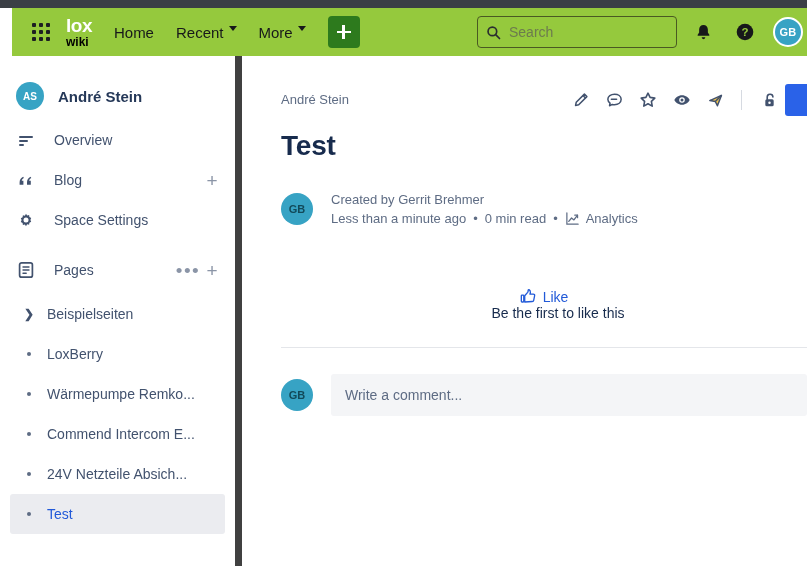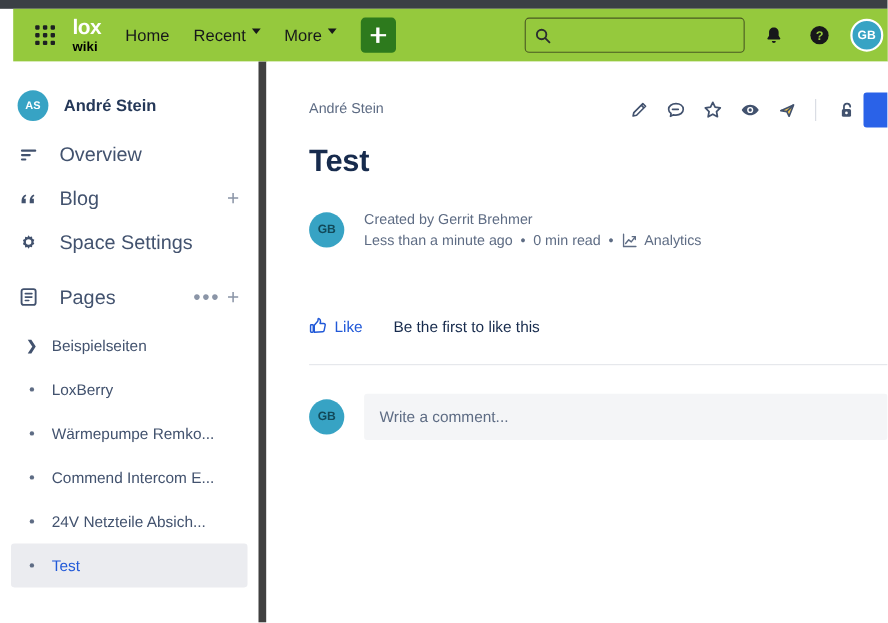--- a/index.html
+++ b/index.html
@@ -152,21 +152,21 @@
     padding: 0 14px 0 16px;
     cursor: pointer;
   }
   .side-row .s-icon {
     width: 24px; flex: 0 0 24px;
     display: flex; align-items: center; justify-content: flex-start;
     color: #42526e;
   }
   .side-row .s-label {
     margin-left: 14px;
-    font-size: 18px; color: #42526e;
+    font-size: 14px; color: #42526e;
     white-space: nowrap; overflow: hidden; text-overflow: ellipsis;
     flex: 1 1 auto;
   }
   .side-row .s-action {
     color: #8b95a7; font-size: 19px; line-height: 1;
     margin-left: 6px; flex: 0 0 auto;
     display: flex; align-items: center; justify-content: center;
     width: 18px; height: 18px;
     cursor: pointer;
   }
@@ -268,20 +268,21 @@
   }
   .byline-line2 .dot-sep { color: #5e6c84; }
   .analytics-link {
     display: flex; align-items: center; gap: 6px;
     color: #5e6c84; cursor: pointer;
   }
 
   .like-row {
     display: flex; align-items: center;
     margin-top: 62px;
+    flex-direction: column;
   }
   .like-btn {
     display: flex; align-items: center; gap: 6px;
     color: #2159d8; font-size: 14px; cursor: pointer;
   }
   .like-count {
     margin-left: 28px; font-size: 14px; color: #172b4d;
   }
 
   .divider {
@@ -357,20 +358,21 @@
 
     <div class="create-btn"></div>
 
     <div class="nav-right">
 
       <div class="search-box">
         <svg width="15" height="15" viewBox="0 0 16 16">
           <circle cx="6.8" cy="6.8" r="4.6" fill="none" stroke="#2b2d30" stroke-width="1.8"></circle>
           <line x1="10.3" y1="10.3" x2="14.4" y2="14.4" stroke="#2b2d30" stroke-width="1.8" stroke-linecap="round"></line>
         </svg>
+        <input class="search-input" type="text" placeholder="Search" style="">
       </div>
 
       <div class="nav-icon-btn">
         <svg width="19" height="19" viewBox="0 0 20 20">
           <path d="M10 2.2c-2.7 0-4.6 2-4.6 4.6v3.3L3.9 12.4c-.3.5 0 1.1.6 1.1h11c.6 0 .9-.6.6-1.1l-1.5-2.3V6.8c0-2.6-1.9-4.6-4.6-4.6z" fill="#17181a"></path>
           <path d="M8.1 15.1a1.9 1.9 0 0 0 3.8 0z" fill="#17181a"></path>
         </svg>
       </div>
 
       <div class="nav-icon-btn">

